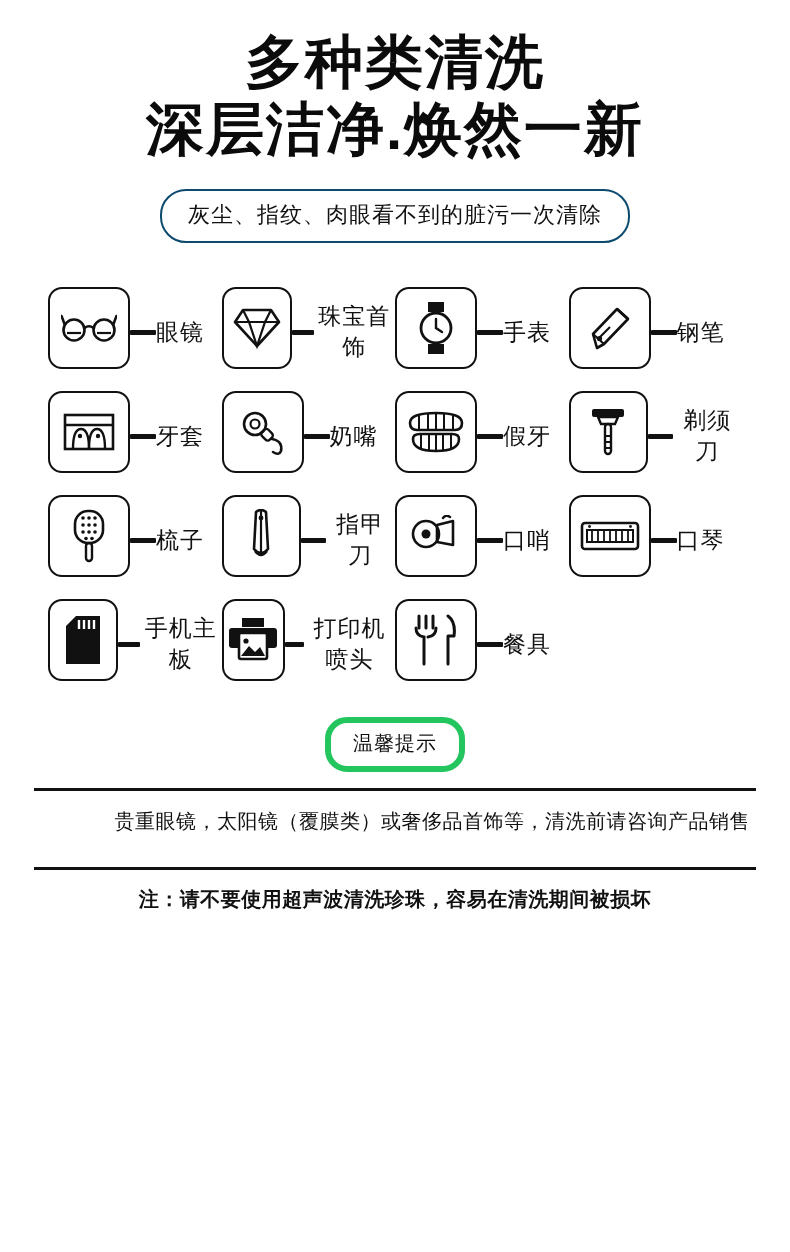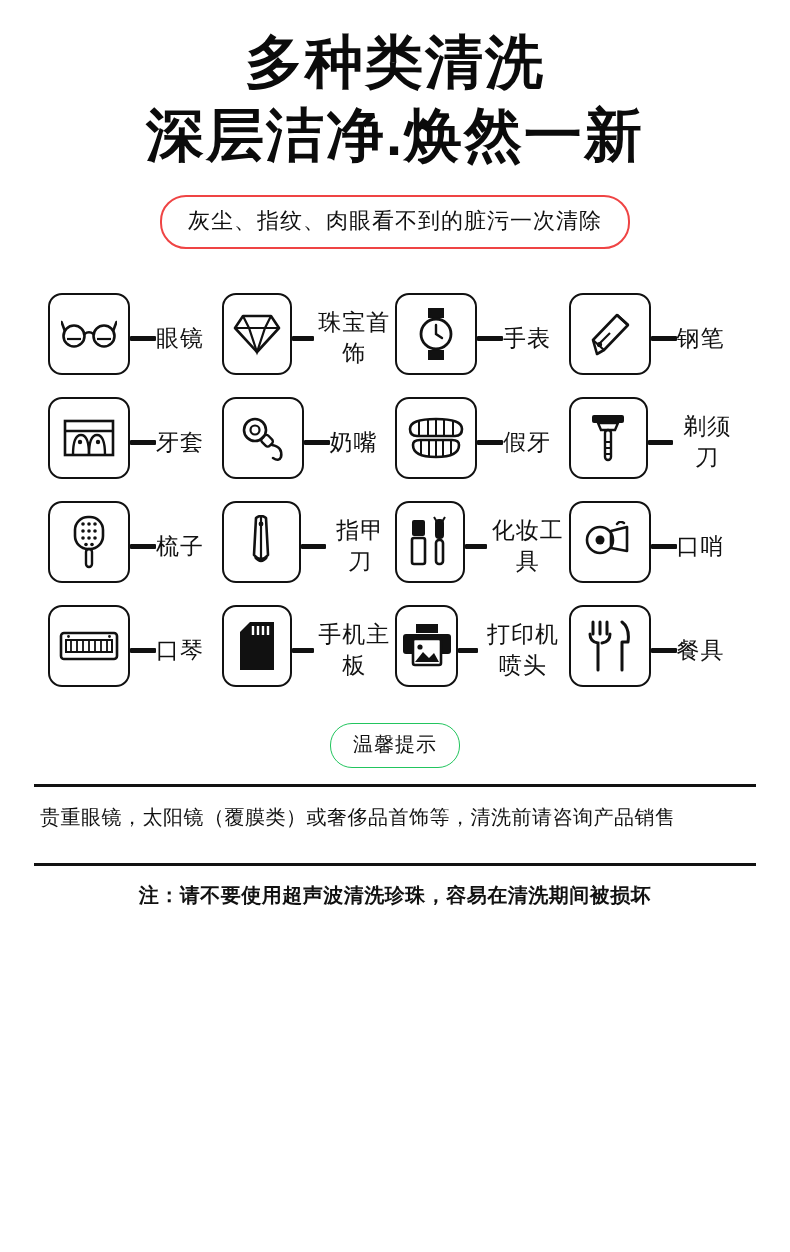--- a/index.html
+++ b/index.html
@@ -33,31 +33,30 @@
     font-weight: 700;
     letter-spacing: 2px;
     line-height: 1.16;
     color: #0b0b0b;
   }
   .headline-line.l1 {
     font-size: 58px;
   }
   .headline-line.l2 {
     font-size: 58px;
-    margin-top: 6px;
   }
 
   
   .subtitle-wrap {
     display: flex;
     justify-content: center;
     margin-top: 26px;
   }
   .subtitle-pill {
-    border: 2px solid #ef4444;
+    border: 2px solid #0c4a6e;
     border-radius: 26px;
     padding: 9px 26px 11px 26px;
     font-size: 22px;
     letter-spacing: 1px;
     color: #111111;
     white-space: nowrap;
   }
 
   
   .grid {
@@ -100,36 +99,36 @@
     text-align: center;
   }
 
   
   .tips-wrap {
     display: flex;
     justify-content: center;
     margin-top: 36px;
   }
   .tips-pill {
-    border: 1px solid #22c55e;
+    border: 6px solid #22c55e;
     border-radius: 22px;
     padding: 7px 22px 9px 22px;
     font-size: 20px;
     letter-spacing: 1px;
     text-align: center;
   }
 
   .rule {
     height: 3px;
     background: #111111;
     margin: 16px 34px 0 34px;
   }
   .note-block {
     padding: 14px 40px 14px 40px;
-    text-align: left;
+    text-align: right;
   }
   .note-line {
     font-size: 20px;
     line-height: 1.6;
     letter-spacing: 0.5px;
     color: #111111;
   }
   .footnote {
     text-align: center;
     font-size: 20px;
@@ -292,33 +291,20 @@
           <path d="M12 3 Q17 -1 22 3 L24 40 Q17 48 10 40 Z" fill="none" stroke="#111" stroke-width="2.6" stroke-linejoin="round"></path>
           <path d="M17 2 L17 44" stroke="#111" stroke-width="2.2"></path>
           <circle cx="17" cy="9" r="2.4" fill="#111"></circle>
           <path d="M11 42 Q17 50 23 42" fill="none" stroke="#111" stroke-width="2.4"></path>
         </svg>
       </div>
       <div class="dash"></div>
       <div class="cell-label">指甲刀</div>
     </div>
 
-    <div class="cell">
-      <div class="icon-box">
-        <svg width="46" height="52" viewBox="0 0 46 52">
-          <rect x="5" y="4" width="13" height="16" rx="2" fill="#111"></rect>
-          <rect x="5" y="22" width="13" height="26" rx="2" fill="none" stroke="#111" stroke-width="2.6"></rect>
-          <rect x="28" y="3" width="9" height="20" rx="4" fill="#111"></rect>
-          <rect x="29" y="24" width="7" height="24" rx="3" fill="none" stroke="#111" stroke-width="2.6"></rect>
-          <path d="M30 6 L27 1 M35 6 L38 1" stroke="#111" stroke-width="2"></path>
-        </svg>
-      </div>
-      <div class="dash"></div>
-      <div class="cell-label">化妆工具</div>
-    </div>
 
     <div class="cell">
       <div class="icon-box">
         <svg width="52" height="42" viewBox="0 0 52 42">
           <path d="M27 10 L43 6 L43 30 L27 27 Z" fill="none" stroke="#111" stroke-width="2.6" stroke-linejoin="round"></path>
           <circle cx="16" cy="19" r="13" fill="none" stroke="#111" stroke-width="2.6"></circle>
           <circle cx="16" cy="19" r="4.5" fill="#111"></circle>
           <path d="M33 3 Q36 -1 40 2" fill="none" stroke="#111" stroke-width="2.4" stroke-linecap="round"></path>
         </svg>
       </div>

